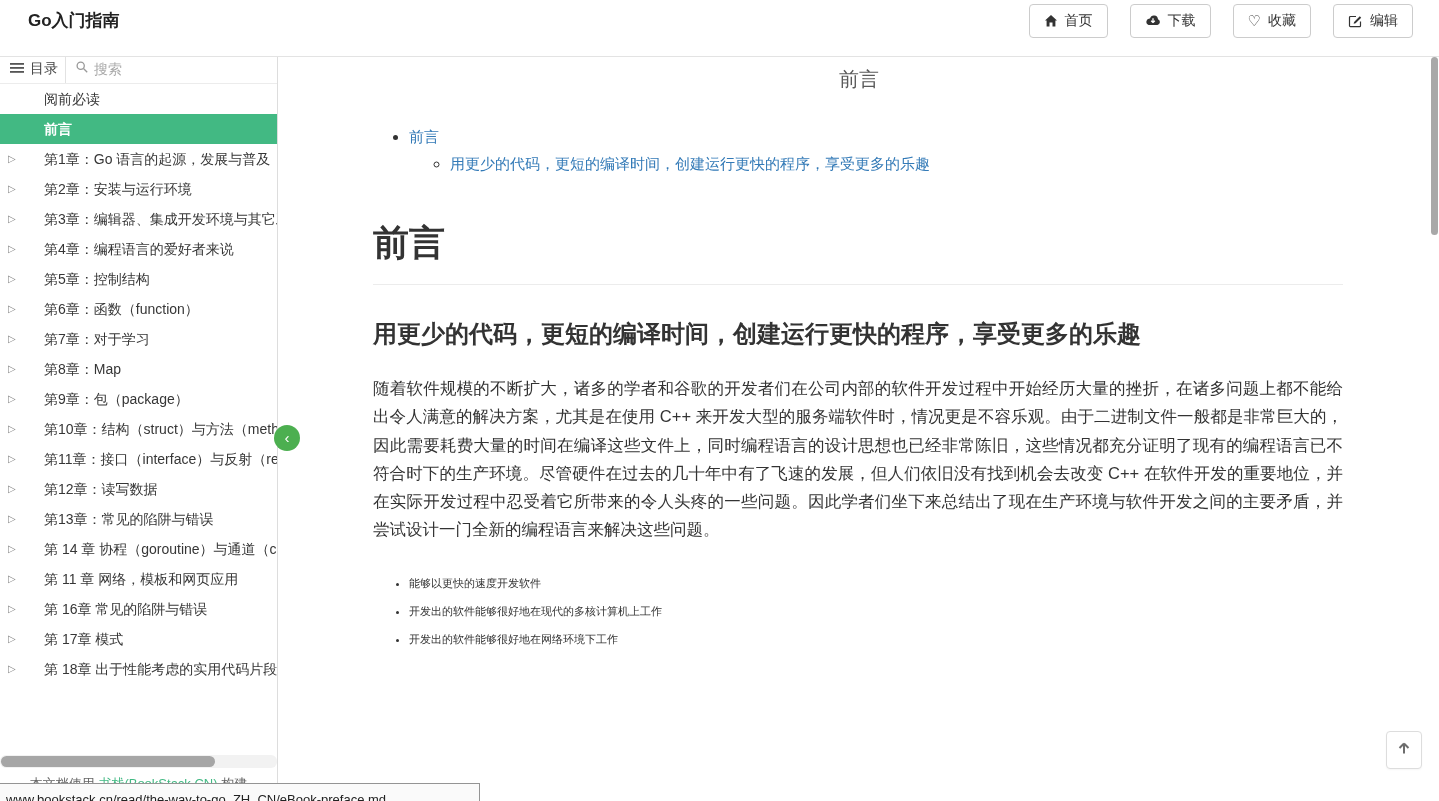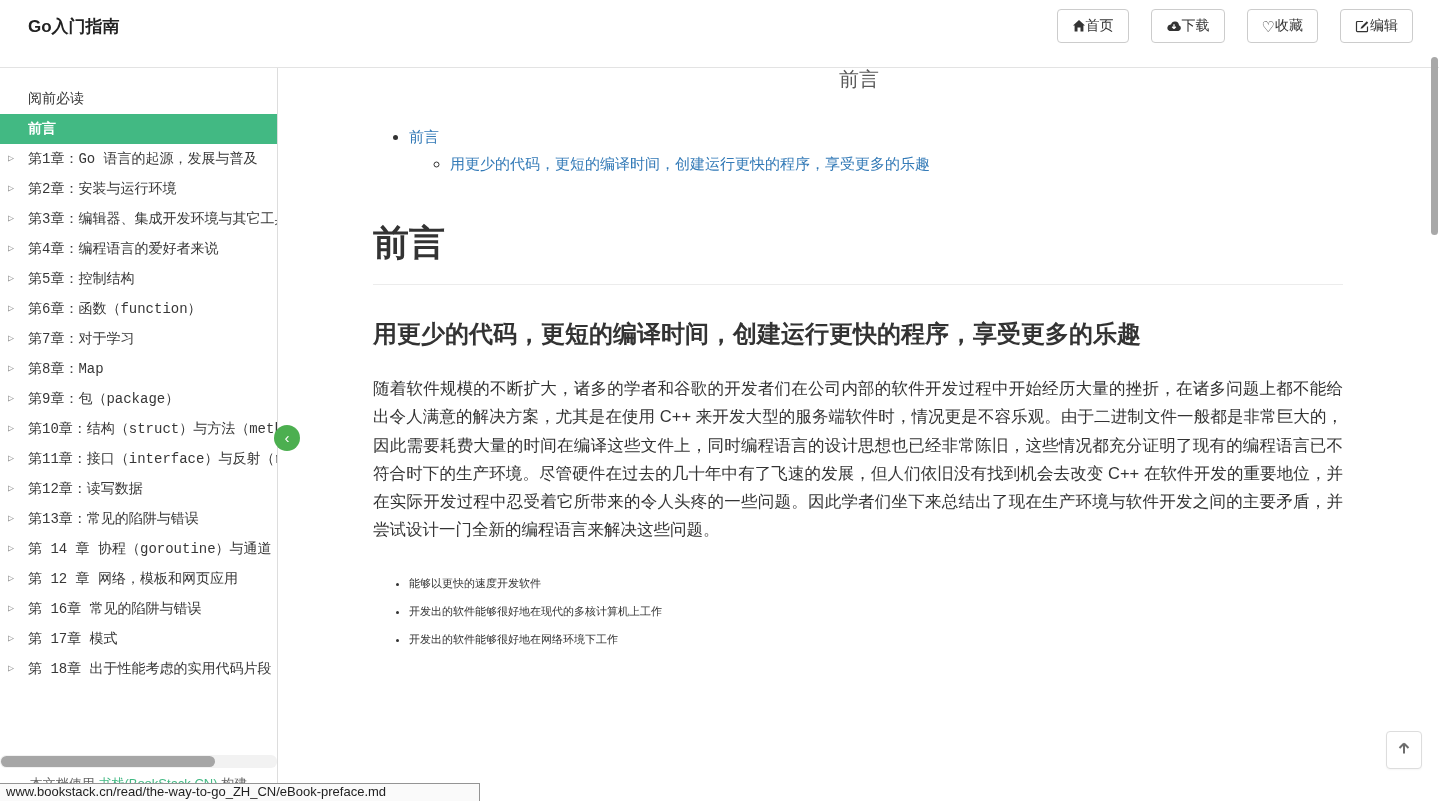--- a/index.html
+++ b/index.html
@@ -3,29 +3,29 @@
 <meta charset="utf-8">
 <style>
   * { box-sizing: border-box; margin: 0; padding: 0; }
   html, body {
     width: 1439px; height: 801px; overflow: hidden; position: relative;
     background: #fff; color: #333;
     font-family: "Liberation Sans", "DejaVu Sans", sans-serif;
   }
   
   .header {
-    position: absolute; top: 0; left: 0; right: 0; height: 68px;
+    position: absolute; top: 0; left: 0; right: 0; height: 57px;
     background: #fff; border-bottom: 1px solid #e3e3e3;
     display: flex; align-items: center; justify-content: space-between;
     padding: 0 26px 15px 28px; z-index: 20;
   }
   .book-title { font-size: 17px; font-weight: bold; color: #222; }
   .header-actions { display: flex; gap: 22px; }
   .hbtn {
-    display: inline-flex; align-items: center; 
+    display: inline-flex; align-items: center; gap: 7px;
     background: #fff; border: 1px solid #ccc; border-radius: 4px;
     padding: 7px 14px; font-size: 14px; color: #333; cursor: pointer;
     font-family: inherit;
   }
   .hbtn svg { display: block; }
   .heart-glyph { font-size: 15px; line-height: 1; color: #333; }
   
   .sidebar {
     position: absolute; top: 55px; left: 0; width: 278px; bottom: 0;
     background: #fff; border-right: 1px solid #ddd; z-index: 10;
@@ -41,23 +41,23 @@
   }
   .search-box { flex: 1; display: flex; align-items: center; padding-left: 9px; gap: 5px; }
   .search-box input {
     flex: 1; border: none; outline: none; font-size: 14px; min-width: 0;
     font-family: inherit; color: #333; background: transparent;
   }
   .search-box input::placeholder { color: #a9a9a9; }
   .nav-list { position: absolute; top: 29px; left: 0; right: 0; }
   .nav-item {
     position: relative; height: 30px; line-height: 30px;
-    padding-left: 28px; padding-right: 2px;
+    padding-left: 44px; padding-right: 2px;
     font-size: 14px; color: #363636; cursor: pointer;
-    white-space: nowrap; overflow: hidden; font-family: Liberation Mono, monospace;
+    white-space: nowrap; overflow: hidden;
   }
   .nav-item .caret {
     position: absolute; left: 8px; top: 0; width: 14px;
     font-size: 10px; color: #8a8a8a;
   }
   .nav-item.active { background: #42b983; color: #fff; font-weight: bold; }
   .hscrollbar {
     position: absolute; left: 0; right: 0; top: 700px; height: 13px;
     background: #f2f2f2; border-radius: 6px;
   }
@@ -102,21 +102,21 @@
     display: flex; align-items: center; justify-content: center;
     cursor: pointer; z-index: 30; box-shadow: 0 1px 2px rgba(0,0,0,0.04);
   }
   .vscroll-thumb {
     position: absolute; left: 1431px; top: 57px; width: 7px; height: 178px;
     background: #a8a8a8; border-radius: 4px; z-index: 40; cursor: pointer;
   }
   .status-bar {
     position: absolute; left: 0; bottom: 0; width: 480px; height: 18px;
     background: #fafafa; border: 1px solid #949494; border-left: none; border-bottom: none;
-    font-size: 13px; color: #222; line-height: 16px; padding: 0 6px;
+    font-size: 13px; color: #222; line-height: 16px; padding: 8px 6px;
     z-index: 50; white-space: nowrap; overflow: hidden;
   }
 </style>
 </head>
 <body>
 
 <div class="header">
   <div class="book-title">Go入门指南</div>
   <div class="header-actions">
     <button class="hbtn">
@@ -146,20 +146,41 @@
           <path d="M12.5 7.5V11.8A0.9 0.9 0 0 1 11.6 12.7H2.4A0.9 0.9 0 0 1 1.5 11.8V3.4A0.9 0.9 0 0 1 2.4 2.5H8" fill="none" stroke="#333" stroke-width="1.2"></path>
           <path d="M5.6 9.7L7.6 9.3L13.2 3.7L11.8 2.3L6.1 7.9L5.6 9.7Z" fill="#333"></path>
         </svg>
       </span>
       <span>编辑</span>
     </button>
   </div>
 </div>
 
 <div class="sidebar">
+  <div class="tabbar">
+    <div class="toc-tab">
+      <span>
+        <svg width="14" height="12" viewBox="0 0 14 12">
+            <rect y="1" width="14" height="1.8" fill="#555"></rect>
+            <rect y="5" width="14" height="1.8" fill="#555"></rect>
+            <rect y="9" width="14" height="1.8" fill="#555"></rect>
+          </svg>
+      </span>
+      <span>目录</span>
+    </div>
+    <div class="search-box">
+      <span>
+        <svg width="14" height="14" viewBox="0 0 14 14">
+            <circle cx="5.7" cy="5.7" r="3.6" fill="none" stroke="#999" stroke-width="1.3"></circle>
+            <path d="M8.5 8.5L12.2 12.2" stroke="#999" stroke-width="1.3"></path>
+          </svg>
+      </span>
+      <input type="text" placeholder="搜索" style="">
+    </div>
+  </div>
   <div class="nav-list">
   <div class="nav-item no-caret">
     
     <span>阅前必读</span>
   </div>
 
 
   <div class="nav-item active no-caret">
     
     <span>前言</span>
@@ -230,21 +251,21 @@
     <span>第13章：常见的陷阱与错误</span>
   </div>
 
   <div class="nav-item">
     <span class="caret">▷</span>
     <span>第 14 章 协程（goroutine）与通道（channel）</span>
   </div>
 
   <div class="nav-item">
     <span class="caret">▷</span>
-    <span>第 12 章 网络，模板和网页应用</span>
+    <span>第 11 章 网络，模板和网页应用</span>
   </div>
 
   <div class="nav-item">
     <span class="caret">▷</span>
     <span>第 16章 常见的陷阱与错误</span>
   </div>
 
   <div class="nav-item">
     <span class="caret">▷</span>
     <span>第 17章 模式</span>

